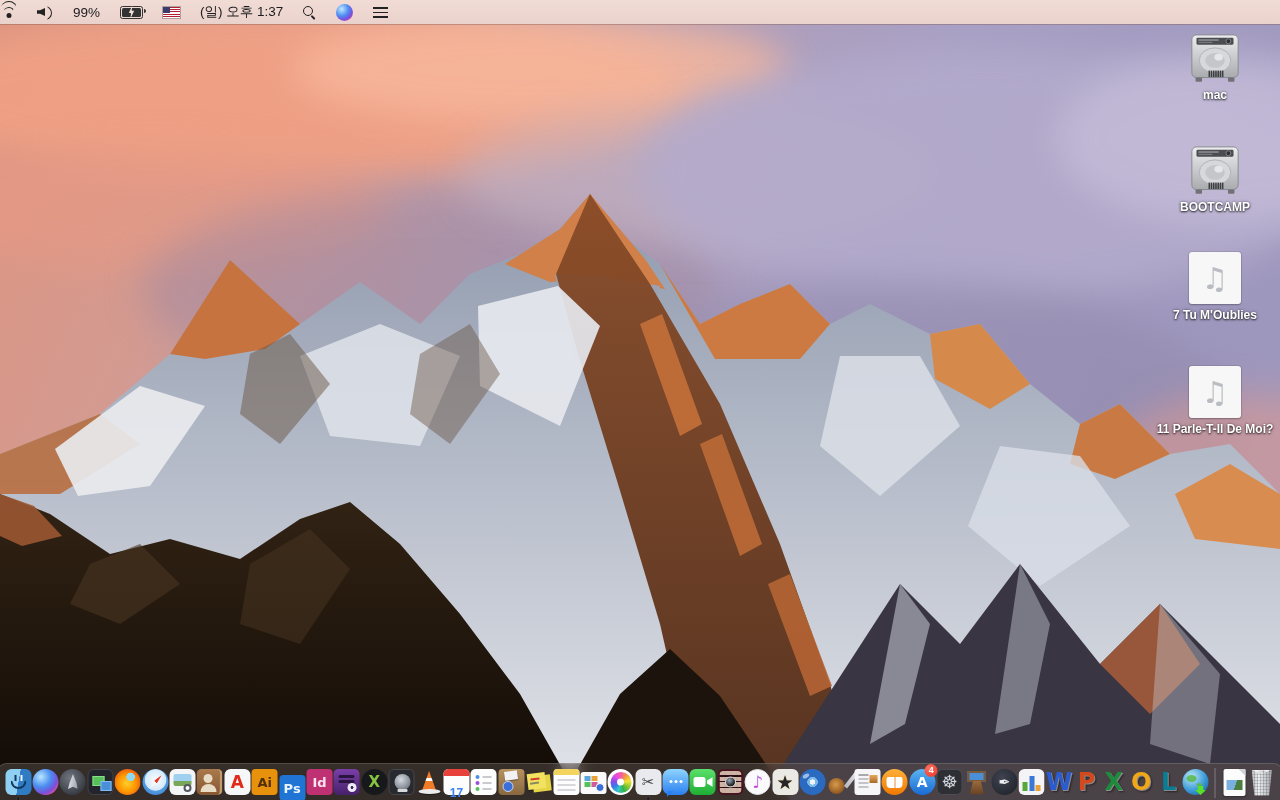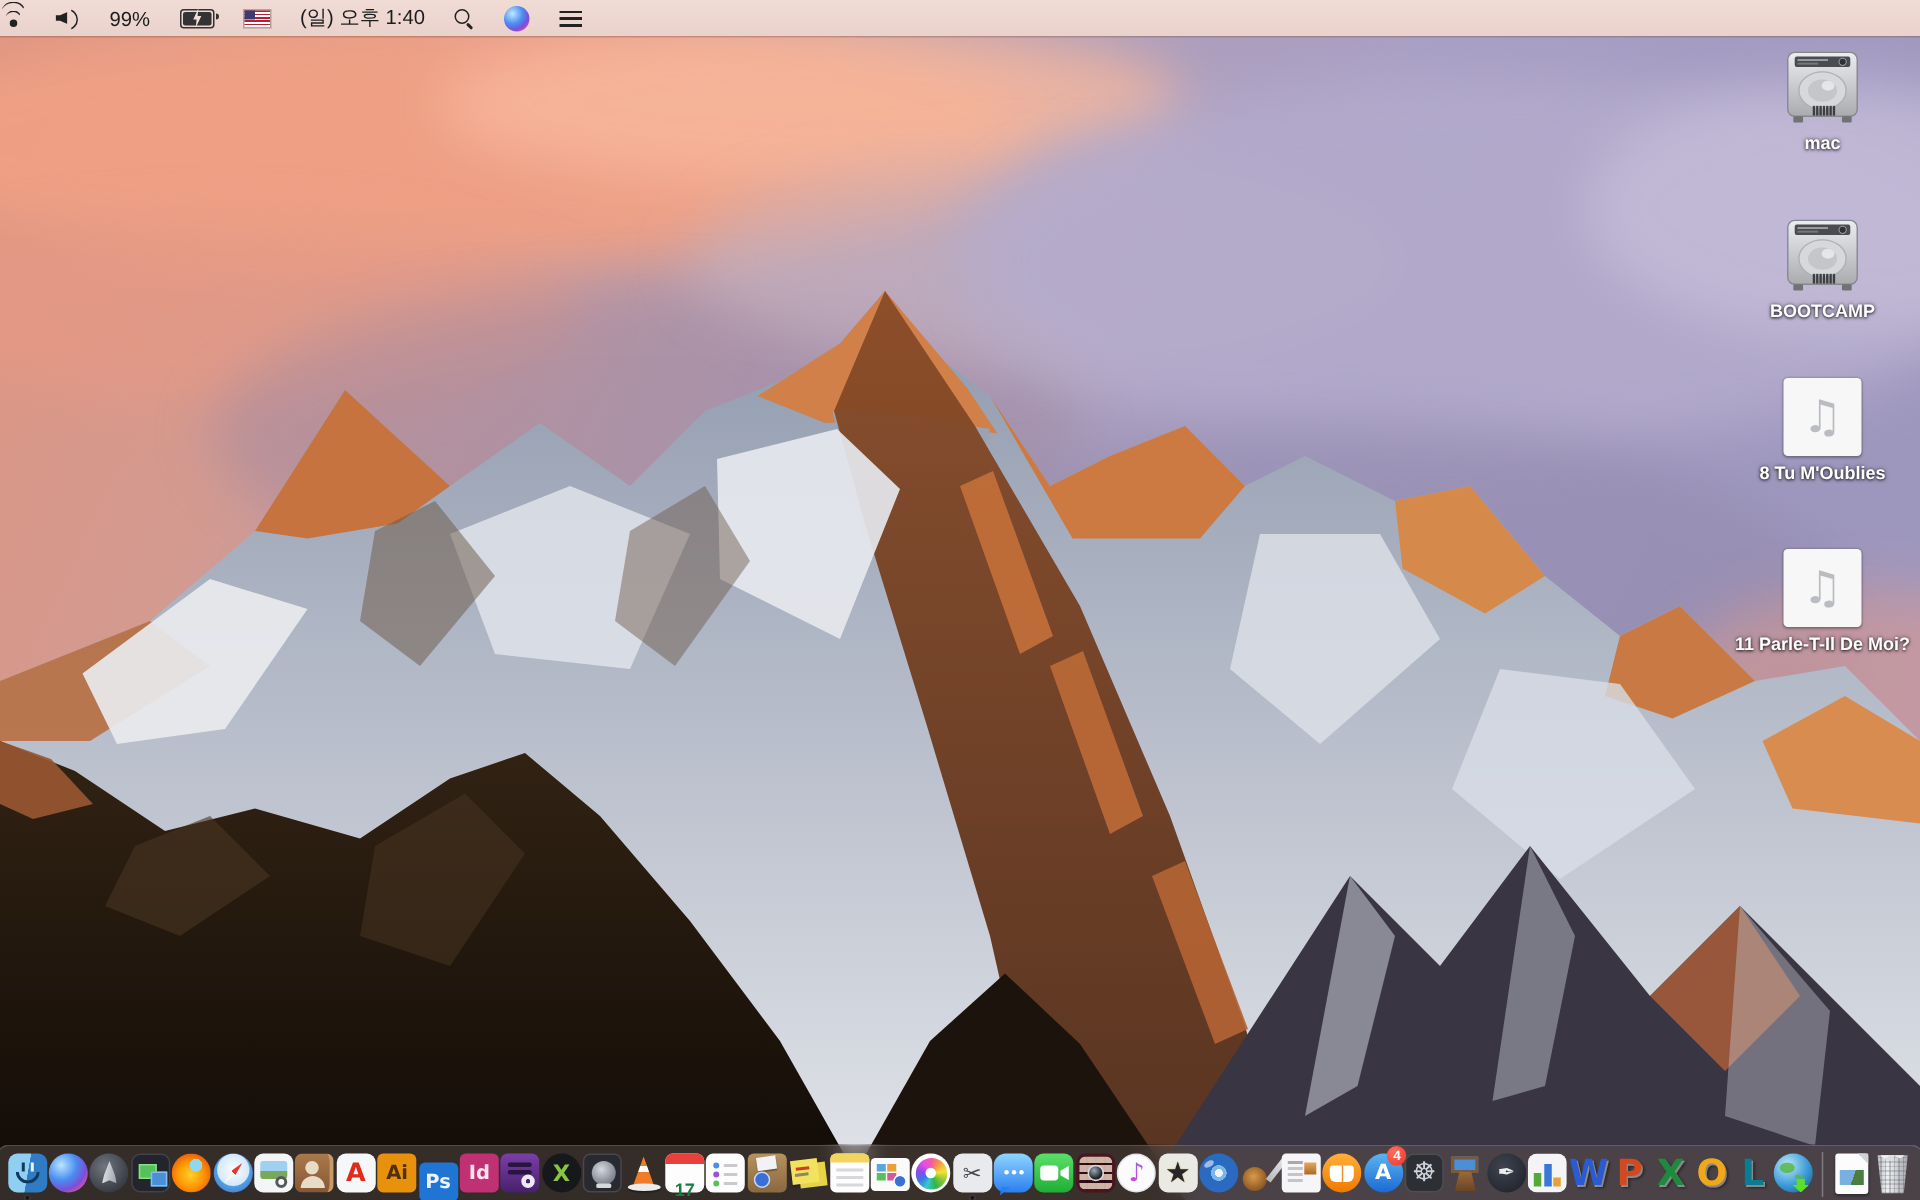--- a/index.html
+++ b/index.html
@@ -110,21 +110,21 @@
   .icon-drive-tool{background:#292a30;border:1px solid #46484f;border-radius:5px;}
   .icon-drive-tool:before{content:"";position:absolute;left:5px;top:4px;width:16px;height:16px;border-radius:50%;
     background:radial-gradient(circle at 40% 35%,#d5dae2,#8a8f98 60%,#5a5e66);}
   .icon-drive-tool:after{content:"";position:absolute;left:8px;bottom:2.5px;width:10px;height:2.5px;background:#d6d8dc;border-radius:1px;}
   .icon-vlc:before{content:"";position:absolute;left:4px;top:2px;width:18px;height:19px;
     clip-path:polygon(50% 0,88% 100%,12% 100%);
     background:linear-gradient(#f07c28 0 35%,#fdfdfd 35% 55%,#f07c28 55%);}
   .icon-vlc:after{content:"";position:absolute;left:2px;bottom:1px;width:22px;height:5px;border-radius:50%;background:#ececee;box-shadow:0 1px 1px rgba(0,0,0,.4);}
   .icon-calendar{background:#fdfdfd;flex-direction:column;border-radius:5px;}
   .icon-calendar:before{content:"";position:absolute;top:0;left:0;right:0;height:7px;background:#e8413c;border-radius:5px 5px 0 0;}
-  .cal-day{margin-top:21px;font-size:12px;font-weight:700;color:#15803d;}
+  .cal-day{margin-top:21px;font-size:12px;font-weight:700;color:#3b82f6;}
   .icon-reminders{background:#fdfdfd;border-radius:5px;}
   .icon-reminders:before{content:"";position:absolute;left:5px;top:5.5px;width:4px;height:4px;border-radius:50%;background:#4a90e8;
     box-shadow:0 6px 0 #9a52d8,0 12px 0 #56c158;}
   .icon-reminders:after{content:"";position:absolute;left:12px;top:6.5px;width:9px;height:2px;background:#c9c9ce;
     box-shadow:0 6px 0 #c9c9ce,0 12px 0 #c9c9ce;}
   .icon-archive-box{background:linear-gradient(#b5925e,#8a6840);border-radius:4px;}
   .icon-archive-box:before{content:"";position:absolute;left:6px;top:2px;width:13px;height:9px;background:#f2f2f4;transform:rotate(-8deg);box-shadow:0 1px 1px rgba(0,0,0,.4);}
   .icon-archive-box:after{content:"";position:absolute;left:4px;bottom:3px;width:9px;height:9px;border-radius:50%;background:#3a6fd8;border:1px solid #c8d8f8;}
   .icon-stickies{background:none;}
   .icon-stickies:before{content:"";position:absolute;left:2px;top:4px;width:18px;height:16px;background:#f2e260;transform:rotate(-7deg);
@@ -300,21 +300,21 @@
           <i class="w2"></i>
           <i class="w3"></i>
         </span>
       <span class="vol"></span>
       <span class="txt">99%</span>
       <span class="batt">
           <span class="fill"></span>
           <span class="bolt"></span>
         </span>
       <span class="flag"></span>
-      <span class="txt">(일) 오후 1:40</span>
+      <span class="txt">(일) 오후 1:37</span>
       <span class="loupe"></span>
       <span class="siri-orb"></span>
       <span class="nlist"></span>
     </div>
   </div>
 
   <div id="desk">
       <div class="desk-item" style="top: 0px;">
         <svg viewBox="0 0 60 54" width="56" height="50">
   <defs>
@@ -374,21 +374,21 @@
   </g>
   <rect x="9" y="47" width="7" height="4.5" rx="1" fill="#707276"></rect>
   <rect x="44" y="47" width="7" height="4.5" rx="1" fill="#707276"></rect>
 </svg>
         <div class="desk-label">BOOTCAMP</div>
       </div>
       <div class="desk-item" style="top: 218px;">
         <div class="audio-icon">
           <span class="gn">♫</span>
         </div>
-        <div class="desk-label">8 Tu M'Oublies</div>
+        <div class="desk-label">7 Tu M'Oublies</div>
       </div>
       <div class="desk-item" style="top: 332px;">
         <div class="audio-icon">
           <span class="gn">♫</span>
         </div>
         <div class="desk-label">11 Parle-T-Il De Moi?</div>
       </div>
     </div>
 
   <div id="dock">

